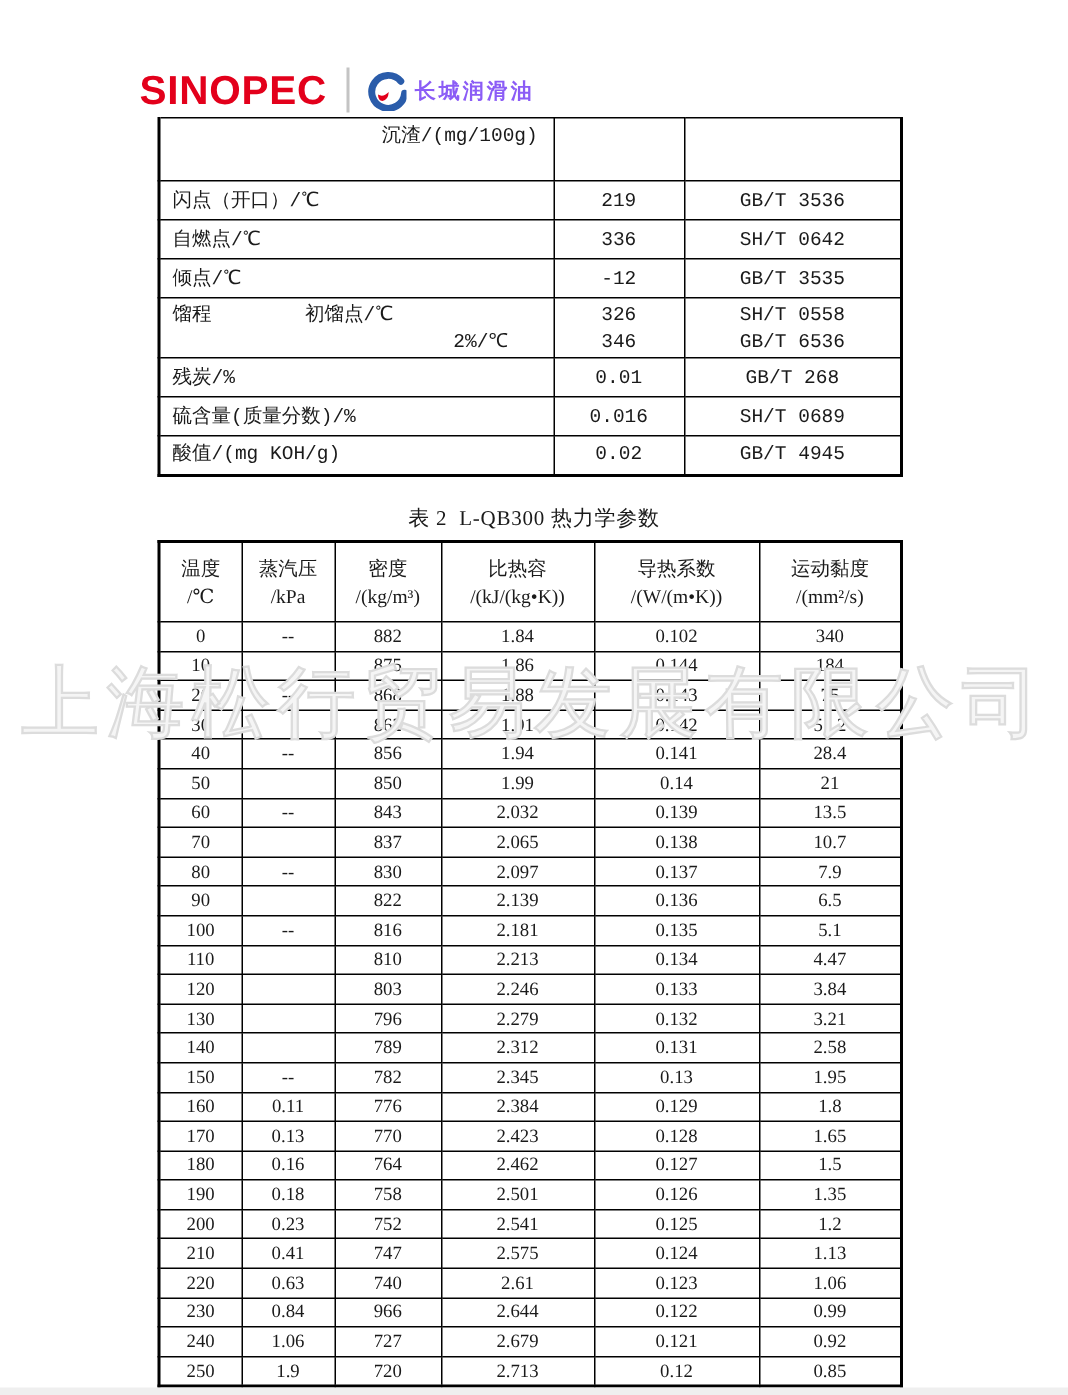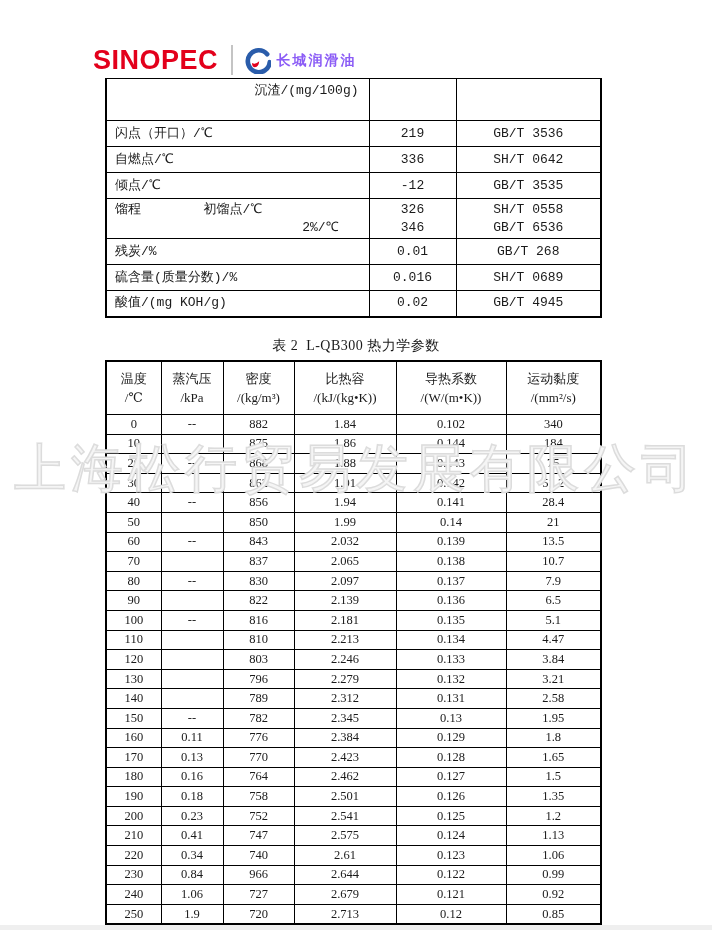--- a/index.html
+++ b/index.html
@@ -333,21 +333,21 @@
         <tr>
           <td>210</td>
           <td>0.41</td>
           <td>747</td>
           <td>2.575</td>
           <td>0.124</td>
           <td>1.13</td>
         </tr>
         <tr>
           <td>220</td>
-          <td>0.34</td>
+          <td>0.63</td>
           <td>740</td>
           <td>2.61</td>
           <td>0.123</td>
           <td>1.06</td>
         </tr>
         <tr>
           <td>230</td>
           <td>0.84</td>
           <td>966</td>
           <td>2.644</td>

